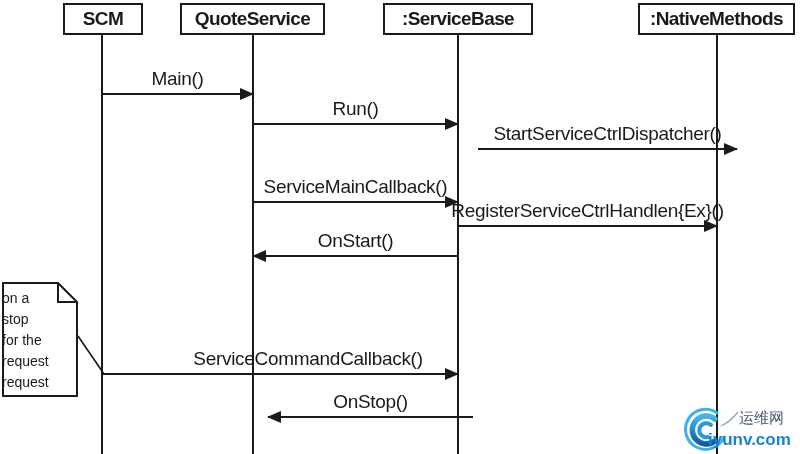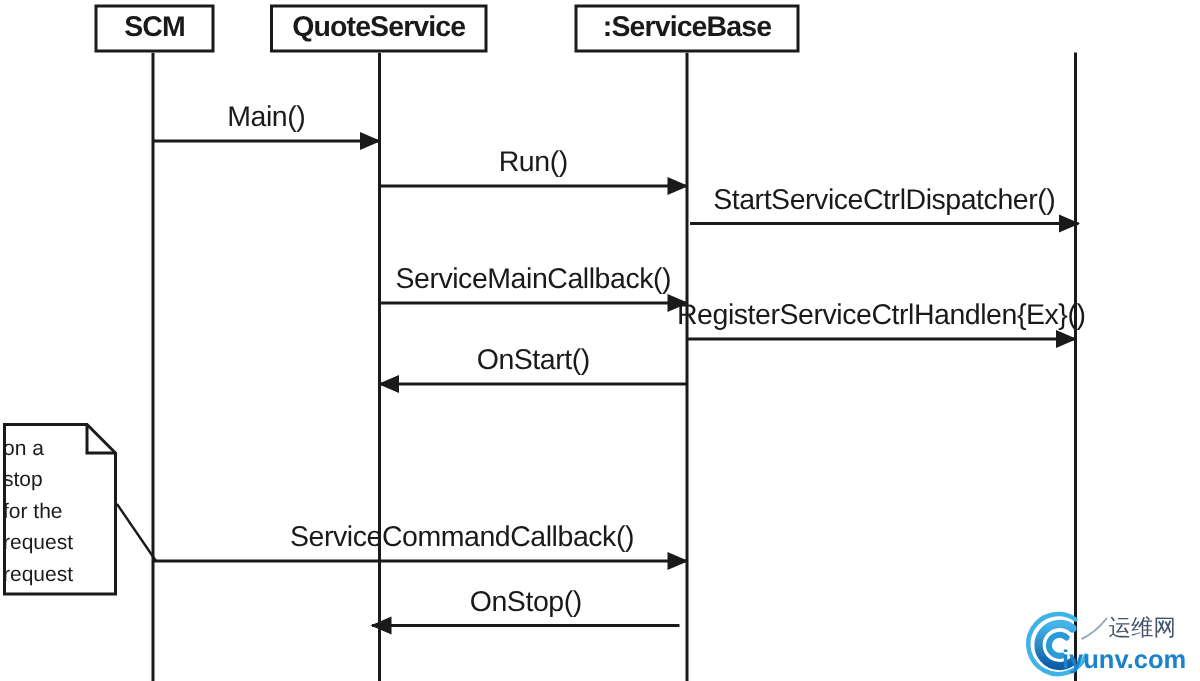--- a/index.html
+++ b/index.html
@@ -95,39 +95,42 @@
 
   <div class="actor-box" style="left:63px;width:80px">
     <span class="actor-label">SCM</span>
   </div>
   <div class="actor-box" style="left:180px;width:145px">
     <span class="actor-label">QuoteService</span>
   </div>
   <div class="actor-box" style="left:383px;width:150px">
     <span class="actor-label">:ServiceBase</span>
   </div>
+  <div class="actor-box" style="left:638px;width:157px">
+    <span class="actor-label">:NativeMethods</span>
+  </div>
 
   <div class="lifeline" style="left:101px"></div>
   <div class="lifeline" style="left:252px"></div>
   <div class="lifeline" style="left:457px"></div>
   <div class="lifeline" style="left:716px"></div>
 
   <div class="msg" style="left:102px;top:93px;width:151px">
     <div class="msg-label">Main()</div>
     <div class="msg-line"></div>
     <div class="head right"></div>
   </div>
 
   <div class="msg" style="left:253px;top:123px;width:205px">
     <div class="msg-label">Run()</div>
     <div class="msg-line"></div>
     <div class="head right"></div>
   </div>
 
-  <div class="msg" style="left:460px;top:148px;width:259px">
+  <div class="msg" style="left:478px;top:148px;width:259px">
     <div class="msg-label">StartServiceCtrlDispatcher()</div>
     <div class="msg-line"></div>
     <div class="head right"></div>
   </div>
 
   <div class="msg" style="left:253px;top:201px;width:205px">
     <div class="msg-label">ServiceMainCallback()</div>
     <div class="msg-line"></div>
     <div class="head right"></div>
   </div>
@@ -143,21 +146,21 @@
     <div class="msg-line"></div>
     <div class="head left"></div>
   </div>
 
   <div class="msg" style="left:102px;top:373px;width:356px">
     <div class="msg-label" style="left:calc(50% + 28px)">ServiceCommandCallback()</div>
     <div class="msg-line"></div>
     <div class="head right"></div>
   </div>
 
-  <div class="msg" style="left:248px;top:416px;width:205px">
+  <div class="msg" style="left:268px;top:416px;width:205px">
     <div class="msg-label">OnStop()</div>
     <div class="msg-line"></div>
     <div class="head left"></div>
   </div>
 
   <svg class="note-shape" width="78" height="116" viewBox="0 0 78 116">
     <polygon points="1,1 56,1 75,20 75,114 1,114" fill="#ffffff" stroke="#1a1a1a" stroke-width="2" stroke-linejoin="miter"></polygon>
     <polyline points="56,1 56,20 75,20" fill="none" stroke="#1a1a1a" stroke-width="2"></polyline>
   </svg>
   <div class="note-text">

